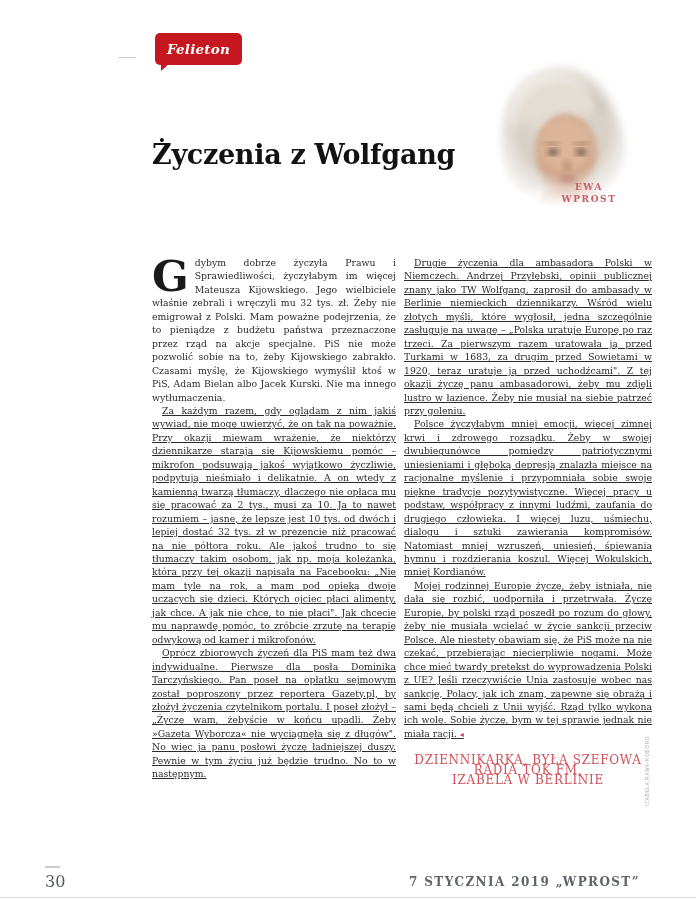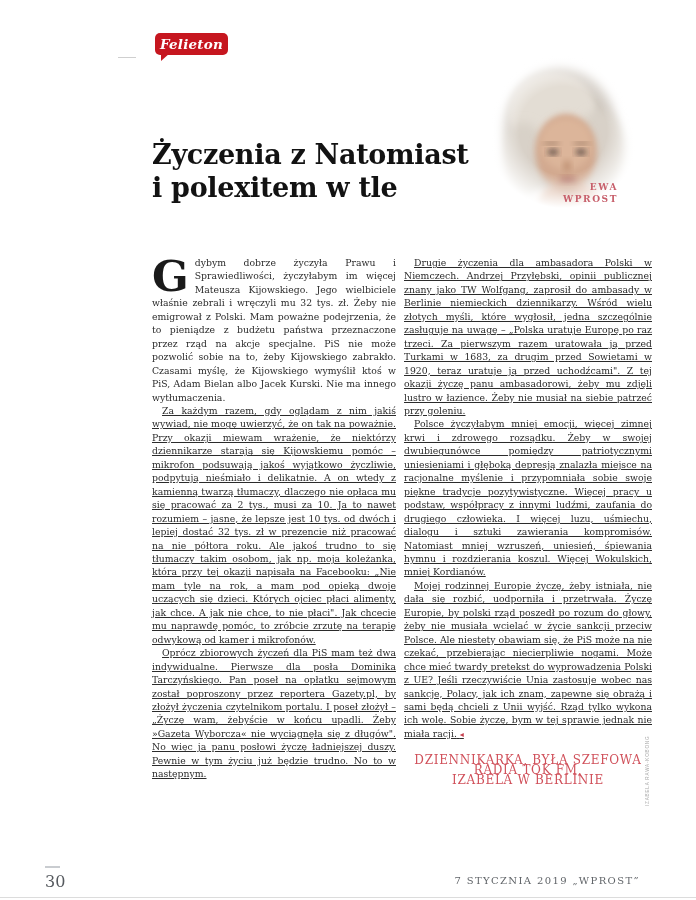--- a/index.html
+++ b/index.html
@@ -6,21 +6,21 @@
   .page{
     position:relative;width:696px;height:900px;background:#ffffff;
     font-family:"DejaVu Serif","Liberation Serif",serif;overflow:hidden;
   }
   
   .trim-left{position:absolute;left:118px;top:57px;width:18px;height:1px;background:#cfcfcf;}
   .bottom-rule{position:absolute;left:0;top:897px;width:696px;height:1px;background:#dcdcdc;}
 
   
   .badge{
-    position:absolute;left:155px;top:33px;height:22px;padding:0 5px;
+    position:absolute;left:155px;top:33px;height:32px;padding:0 12px;
     background:#c6161f;border-radius:5px;display:flex;align-items:center;
   }
   .badge:after{
     content:"";position:absolute;left:6px;bottom:-6px;width:0;height:0;
     border-top:8px solid #c6161f;border-right:9px solid transparent;
   }
   .badge span{
     color:#ffffff;font-style:italic;font-weight:bold;font-size:13.5px;
     font-family:"DejaVu Serif",serif;letter-spacing:.2px;
   }
@@ -35,21 +35,21 @@
 
   
   .portrait{
     position:absolute;left:482px;top:56px;width:162px;height:162px;overflow:hidden;
   }
   .portrait:after{
     content:"";position:absolute;inset:0;
     background:radial-gradient(ellipse 52% 52% at 50% 46%, rgba(255,255,255,0) 52%, #ffffff 92%);
   }
   .author-name{
-    position:absolute;left:560px;top:181px;width:58px;text-align:right;
+    position:absolute;left:560px;top:181px;width:58px;text-align:center;
     color:#c75f6b;font-weight:bold;font-size:9px;line-height:12px;letter-spacing:1.6px;
   }
   .author-name span{display:block;}
 
   
   .col{
     position:absolute;top:256px;width:244px;
     font-size:9.3px;line-height:13.45px;color:#2b2b2b;text-align:justify;
   }
   .col-left{left:152px;}
@@ -75,38 +75,38 @@
     font-size:4.6px;letter-spacing:.8px;color:#a9a9a9;
     font-family:"Liberation Sans",sans-serif;
   }
 
   
   .folio{
     position:absolute;left:45px;top:872px;color:#55595e;font-size:16px;
   }
   .folio-rule{position:absolute;left:45px;top:866px;width:15px;height:2px;background:#c9ccd0;}
   .issue{
-    position:absolute;right:56px;top:875px;color:#606468;font-size:10px;
+    position:absolute;right:56px;top:875px;color:#606468;font-size:12px;
     letter-spacing:1.4px;
+    font-weight:bold;
   }
 </style>
 </head>
 <body>
 
 <div class="page">
 
   <div class="trim-left"></div>
 
   <div class="badge">
     <span>Felieton</span>
   </div>
 
   <h1 class="headline">
-    <span>Życzenia z Natomiast</span>
-    <span>i polexitem w tle</span>
+    <span>Życzenia z Wolfgang</span>
   </h1>
 
   <div class="portrait">
     <svg width="162" height="162" viewBox="0 0 162 162">
       <defs>
         <filter id="soft" x="-30%" y="-30%" width="160%" height="160%">
           <feGaussianBlur stdDeviation="3"></feGaussianBlur>
         </filter>
         <filter id="softer" x="-40%" y="-40%" width="180%" height="180%">
           <feGaussianBlur stdDeviation="5"></feGaussianBlur>

